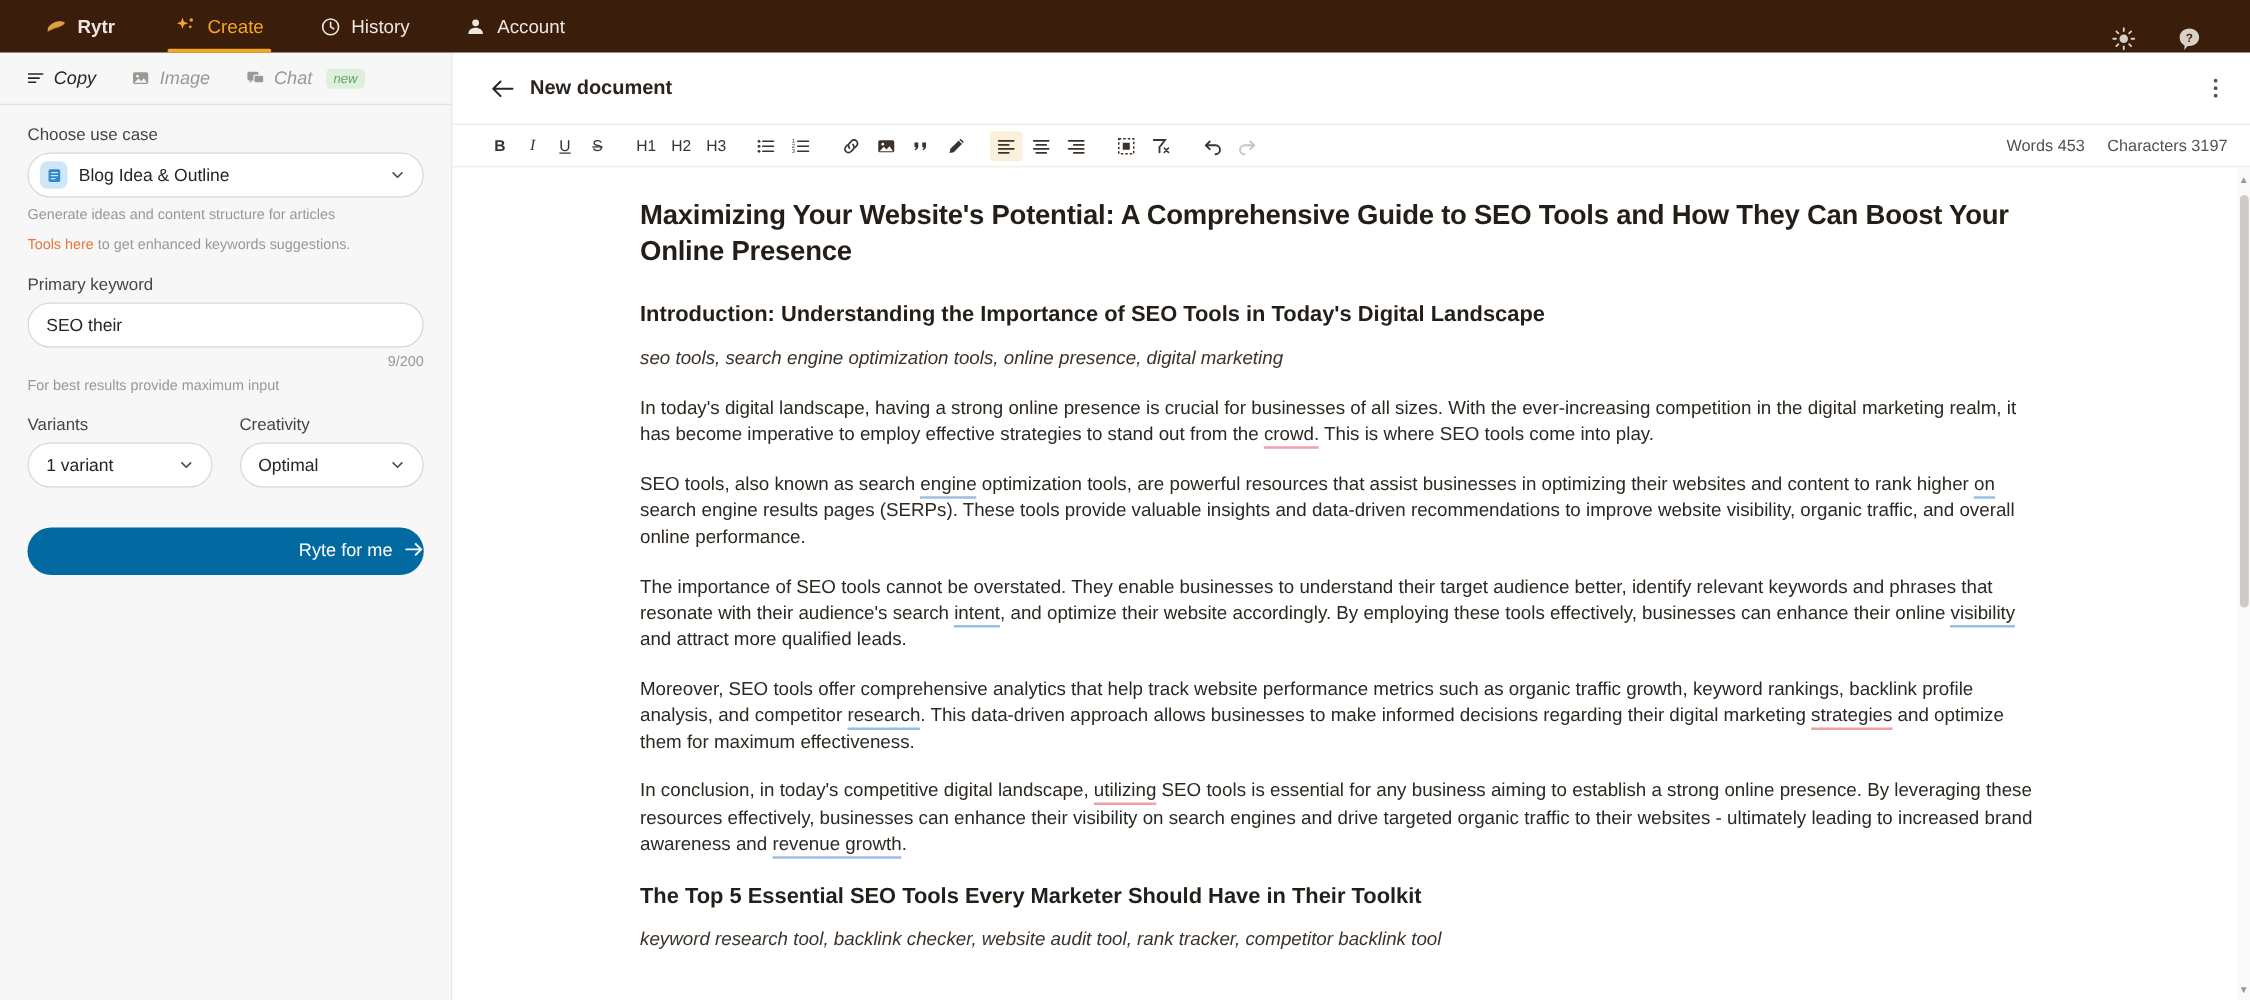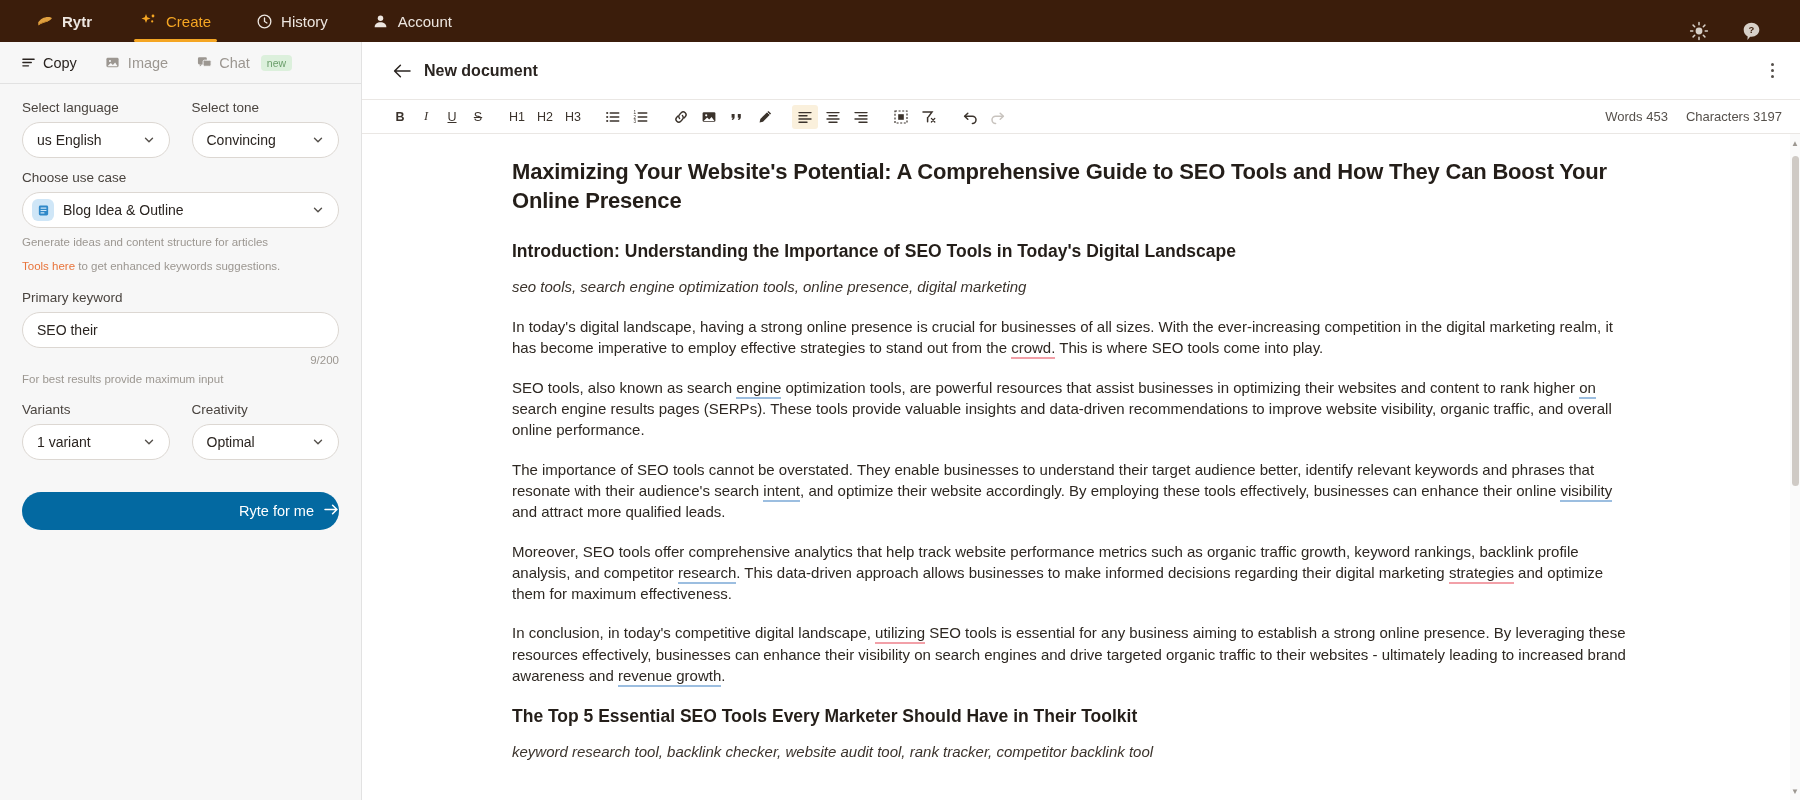--- a/index.html
+++ b/index.html
@@ -41,21 +41,21 @@
   
   .sidebar {
     width: 362px; min-width: 362px; height: 758px;
     background: #F7F7F7;
     border-right: 1px solid #E2E2E2;
     display: flex; flex-direction: column;
   }
   .side-tabs {
     height: 42px; display: flex; align-items: center;
     gap: 0px; border-bottom: 1px solid #E2E2E2;
-    background: #F7F7F7; padding-left: 6px;
+    background: #F7F7F7; padding-left: 6px; font-style: italic;
   }
   .side-tab {
     display: flex; align-items: center; gap: 7px;
     font-size: 14.5px; color: #9C9791; padding: 0 14px; height: 42px; cursor: pointer;
   }
   .side-tab.active { color: #2A2420; font-weight: normal; }
   .side-tab .ticon { width: 16px; height: 16px; display: inline-flex; align-items: center; justify-content: center; }
   .badge-new {
     background: #DCF0DC; color: #6B9E6B;
     font-size: 10.5px; padding: 2px 6px; border-radius: 4px; margin-left: 4px;
@@ -253,44 +253,20 @@
               <rect x="6.5" y="5.5" width="8.5" height="6.5" rx="1.4" fill="#9C9791" stroke="#F7F7F7" stroke-width="1"></rect>
             </svg>
         </span>
         <span>Chat</span>
         <span class="badge-new">new</span>
       </div>
     </div>
 
     <div class="side-form">
 
-      <div class="row2">
-        <div class="field">
-          <label class="field-label">Select language</label>
-          <div class="pill">
-            <span>us English</span>
-            <span class="caret">
-              <svg width="12" height="12" viewBox="0 0 12 12">
-                  <path d="M2.5 4.3L6 7.8l3.5-3.5" stroke="#55504B" stroke-width="1.4" fill="none" stroke-linecap="round" stroke-linejoin="round"></path>
-                </svg>
-            </span>
-          </div>
-        </div>
-        <div class="field">
-          <label class="field-label">Select tone</label>
-          <div class="pill">
-            <span>Convincing</span>
-            <span class="caret">
-              <svg width="12" height="12" viewBox="0 0 12 12">
-                  <path d="M2.5 4.3L6 7.8l3.5-3.5" stroke="#55504B" stroke-width="1.4" fill="none" stroke-linecap="round" stroke-linejoin="round"></path>
-                </svg>
-            </span>
-          </div>
-        </div>
-      </div>
 
       <div class="field" style="margin-bottom:4px;">
         <label class="field-label">Choose use case</label>
         <div class="pill usecase">
           <span class="uc-icon">
             <svg width="13" height="13" viewBox="0 0 14 14">
                 <rect x="2" y="1.5" width="10" height="11" rx="1.6" fill="#2F88C8"></rect>
                 <g stroke="#CFE6F7" stroke-width="1.2" stroke-linecap="round">
                   <path d="M4.3 4.4h5.4M4.3 7h5.4M4.3 9.6h3.2"></path>
                 </g>

